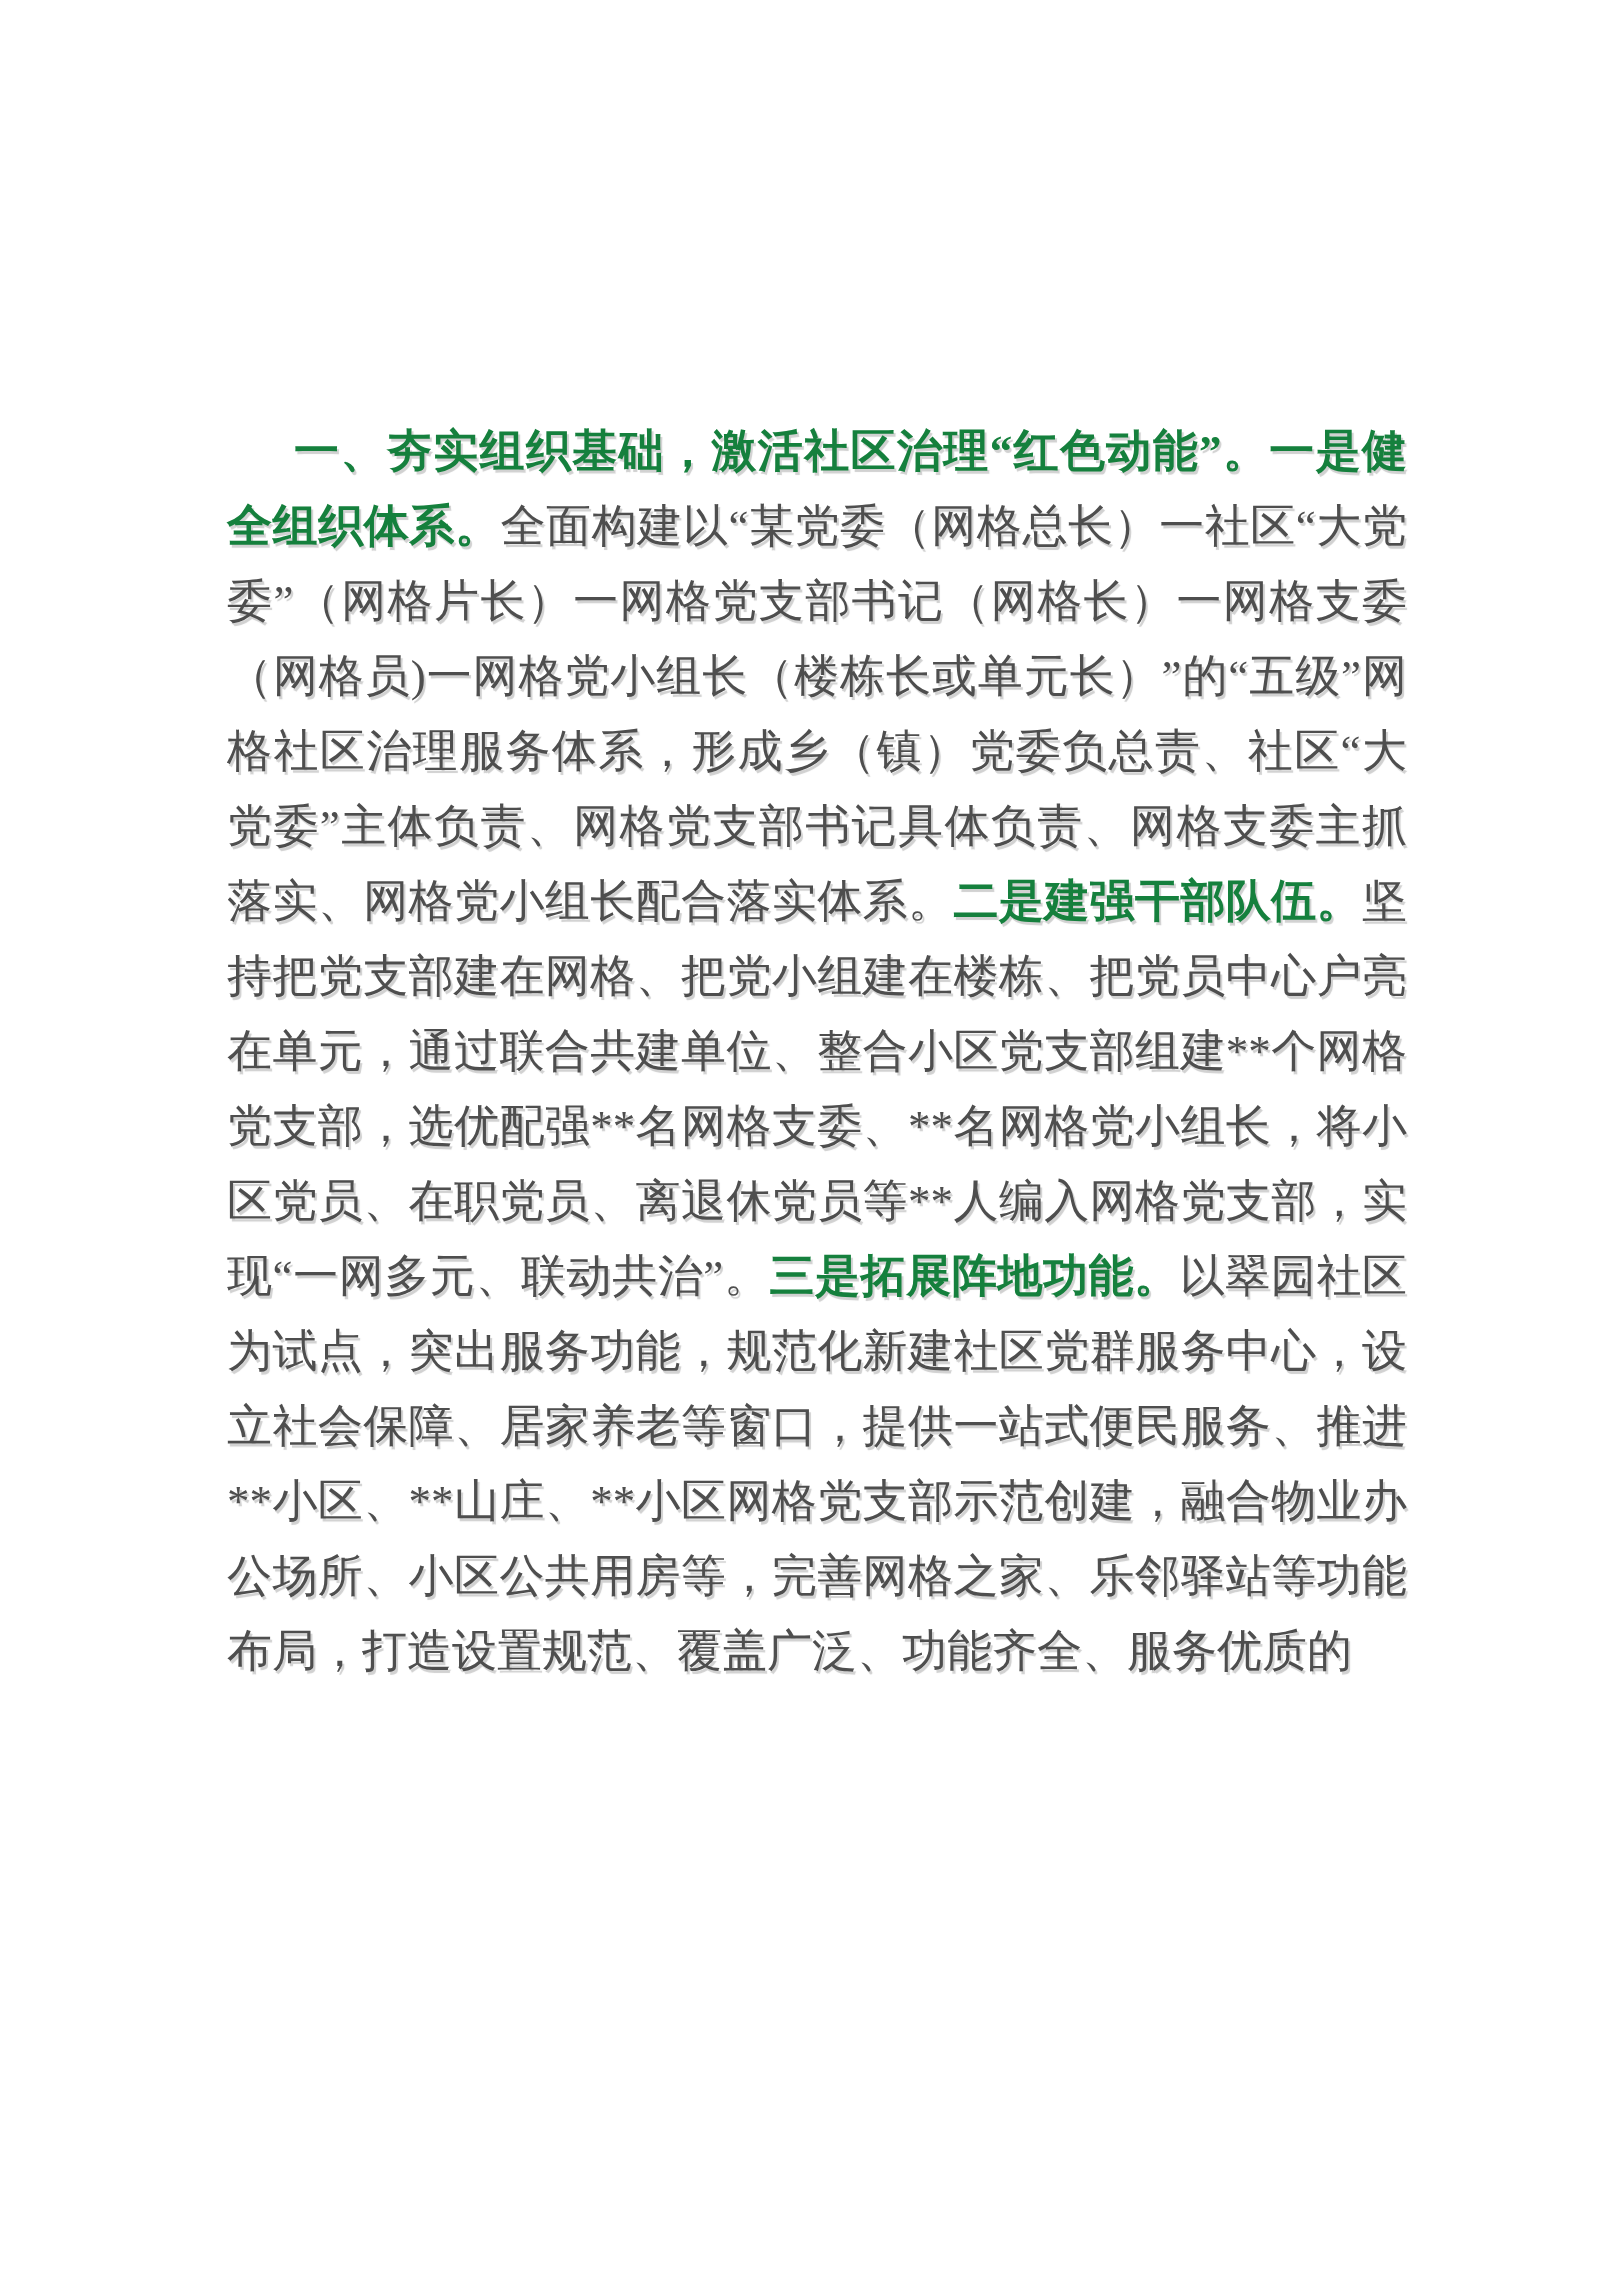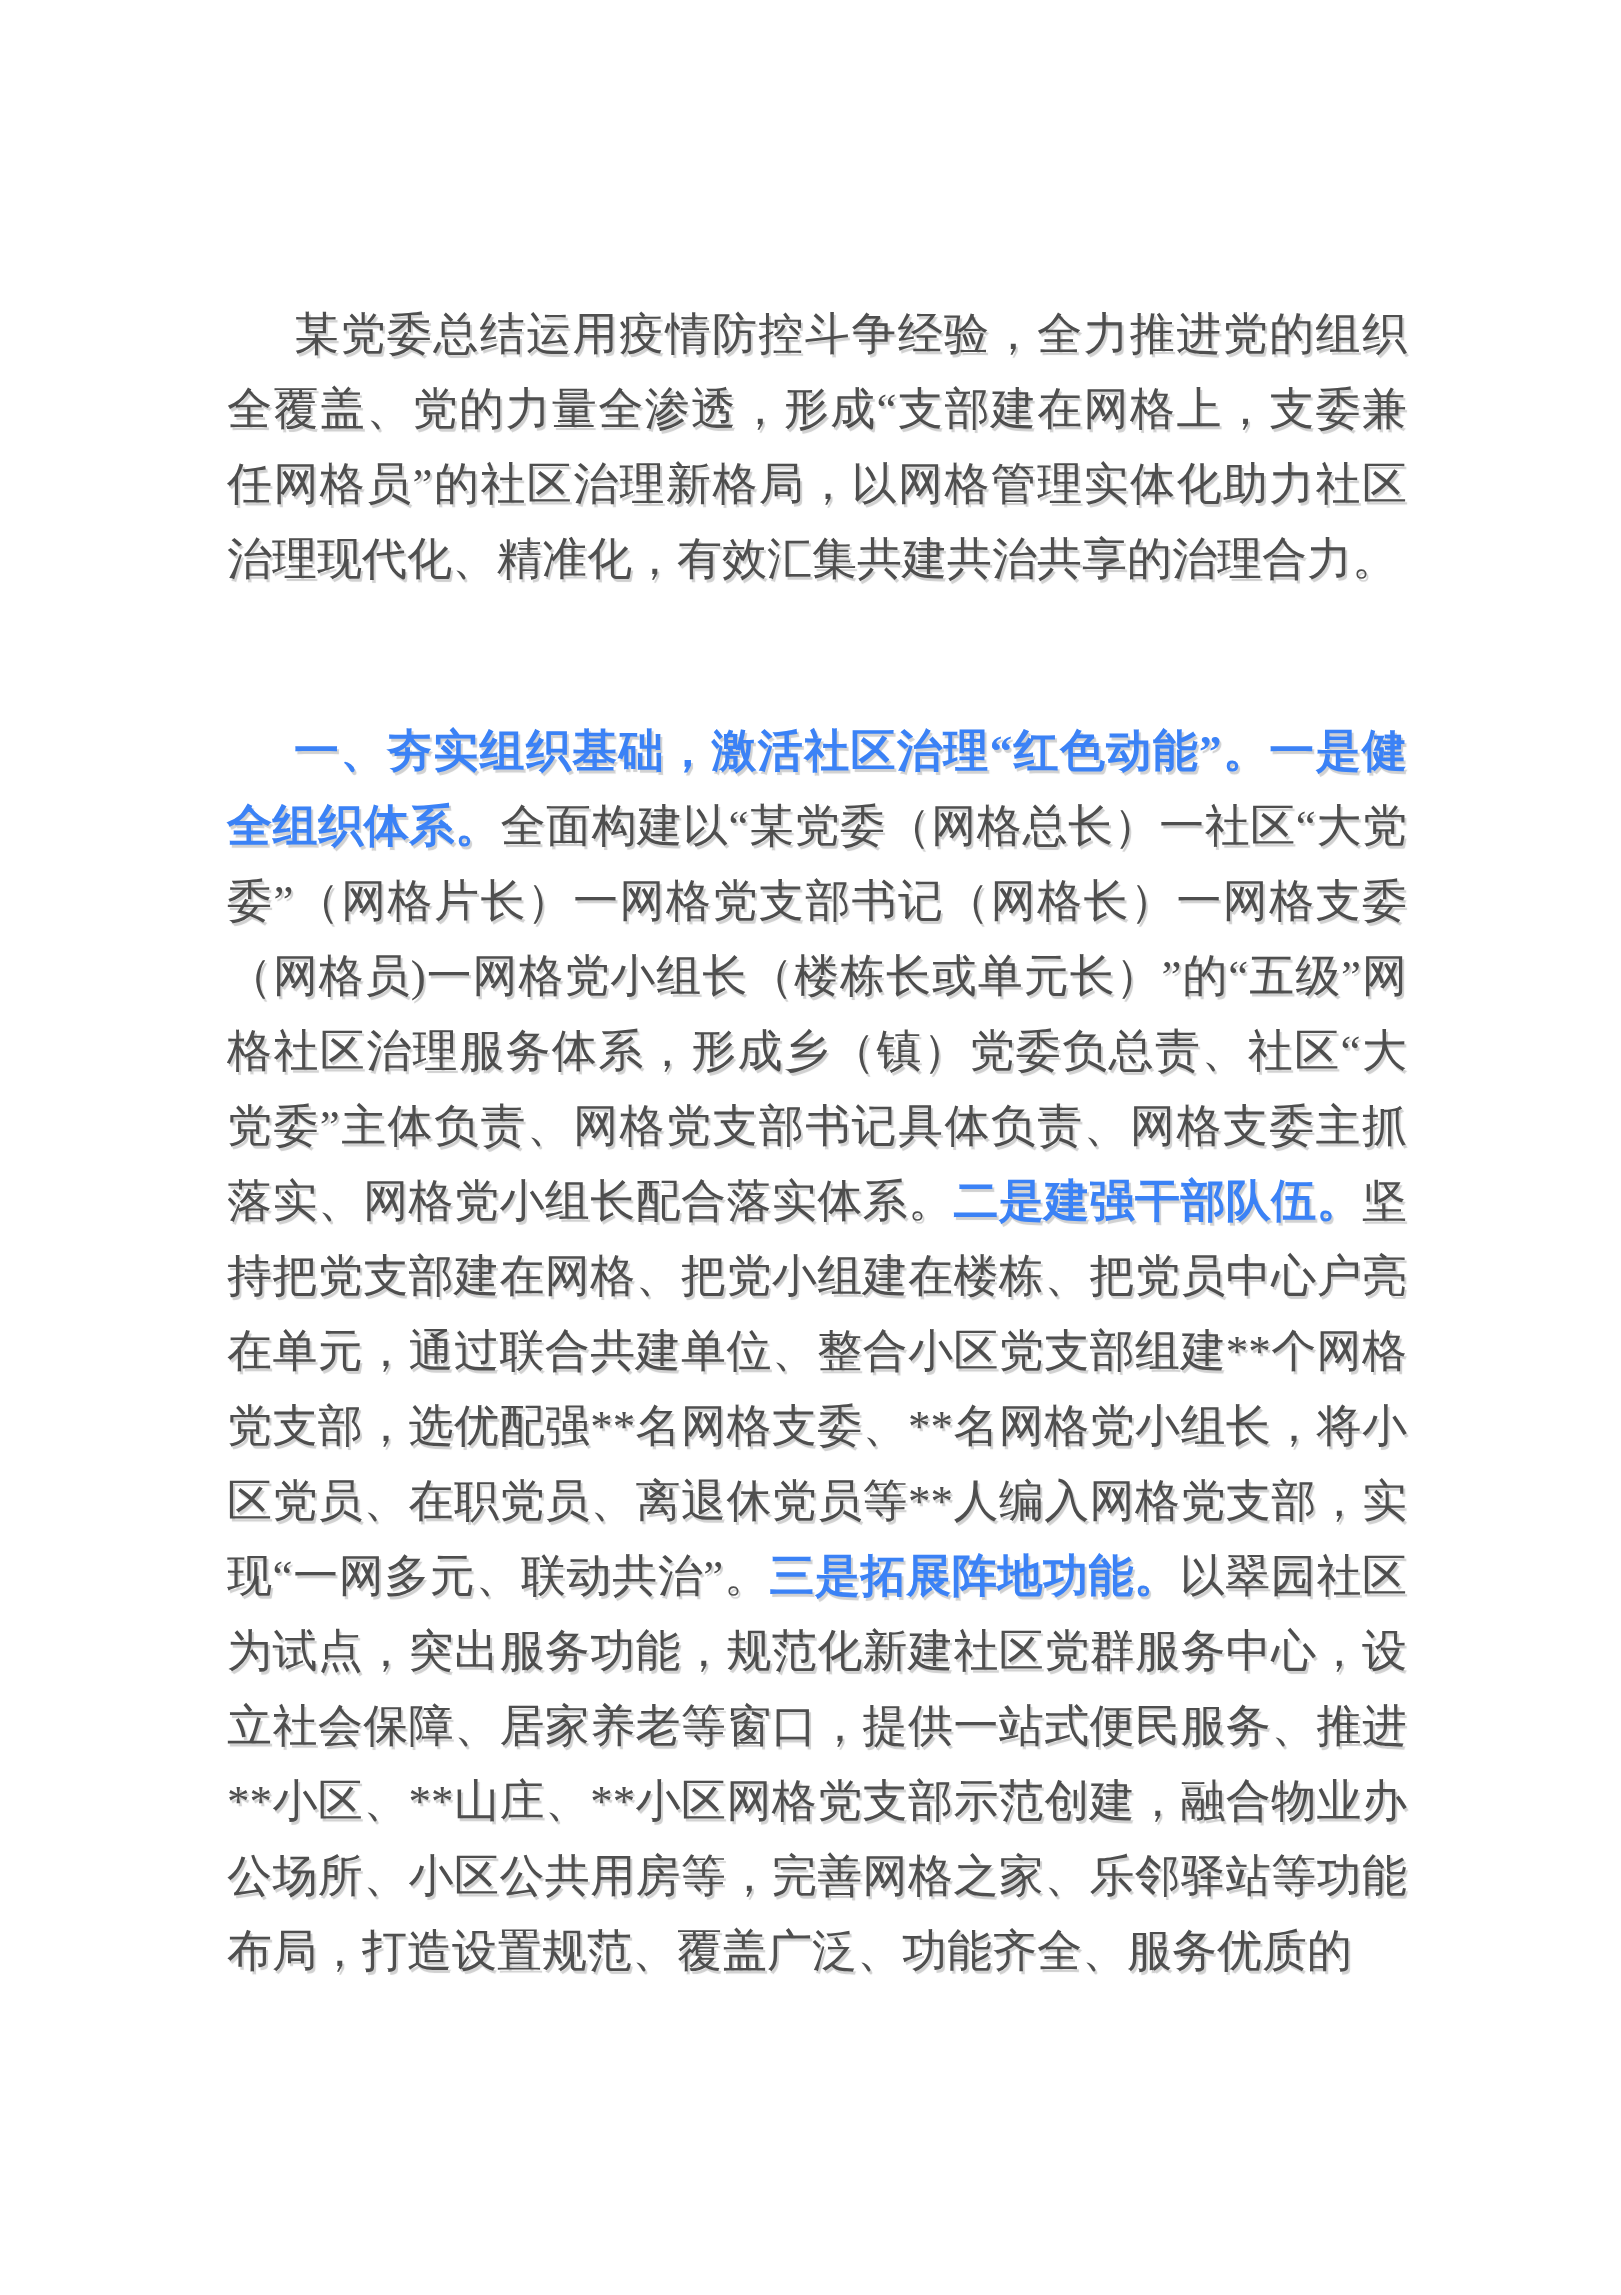--- a/index.html
+++ b/index.html
@@ -29,26 +29,25 @@
     text-indent: 67px;
     letter-spacing: 0px;
     text-shadow: 2px 2.6px 0.7px rgba(135,135,135,0.38);
     word-break: normal;
   }
   .para-gap {
     margin-top: 117px;
   }
   .bold-run {
     font-weight: bold;
-    color: #3b82f6;
+    color: #15803d;
   }
 </style>
 </head>
 <body>
 
 <div class="page">
 
-  <p class="para"><span>某党委总结运用疫情防控斗争经验，全力推进党的组织全覆盖、党的力量全渗透，形成“支部建在网格上，支委兼任网格员”的社区治理新格局，以网格管理实体化助力社区治理现代化、精准化，有效汇集共建共治共享的治理合力。</span></p>
 
   <p class="para para-gap"><span class="bold-run">一、夯实组织基础，激活社区治理“红色动能”。一是健全组织体系。</span><span>全面构建以“某党委（网格总长）一社区“大党委”（网格片长）一网格党支部书记（网格长）一网格支委（网格员)一网格党小组长（楼栋长或单元长）”的“五级”网格社区治理服务体系，形成乡（镇）党委负总责、社区“大党委”主体负责、网格党支部书记具体负责、网格支委主抓落实、网格党小组长配合落实体系。</span><span class="bold-run">二是建强干部队伍。</span><span>坚持把党支部建在网格、把党小组建在楼栋、把党员中心户亮在单元，通过联合共建单位、整合小区党支部组建**个网格党支部，选优配强**名网格支委、**名网格党小组长，将小区党员、在职党员、离退休党员等**人编入网格党支部，实现“一网多元、联动共治”。</span><span class="bold-run">三是拓展阵地功能。</span><span>以翠园社区为试点，突出服务功能，规范化新建社区党群服务中心，设立社会保障、居家养老等窗口，提供一站式便民服务、推进**小区、**山庄、**小区网格党支部示范创建，融合物业办公场所、小区公共用房等，完善网格之家、乐邻驿站等功能布局，打造设置规范、覆盖广泛、功能齐全、服务优质的</span></p>
 
 </div>
 
 
 </body></html>

